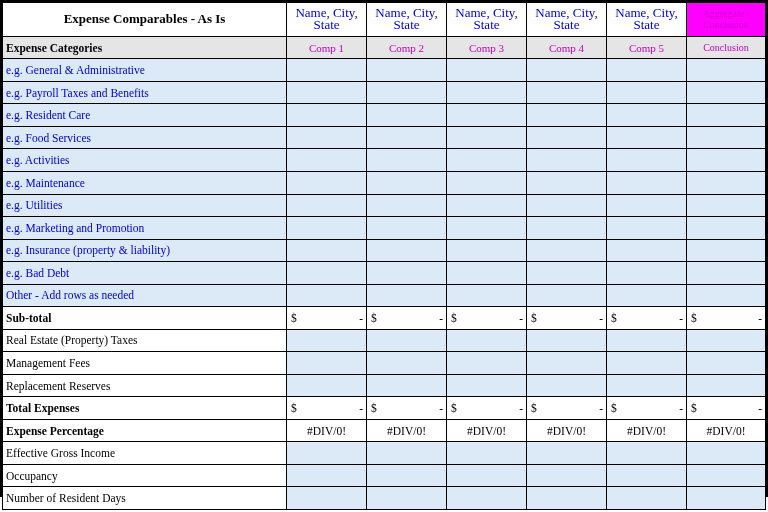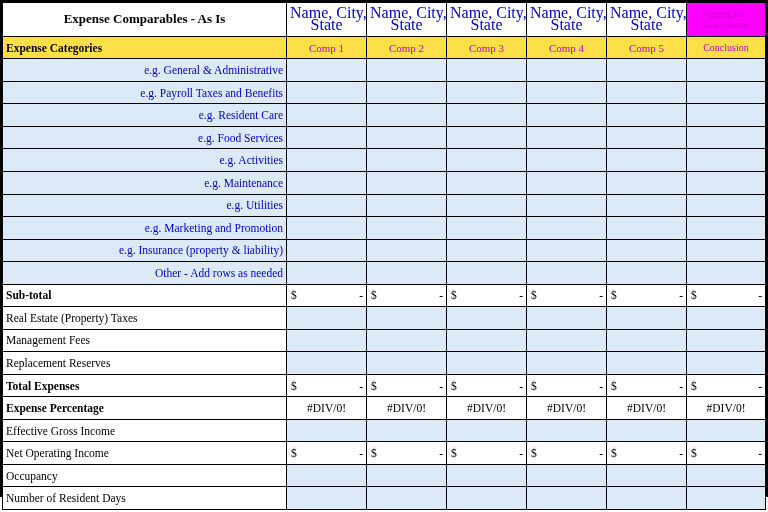--- a/index.html
+++ b/index.html
@@ -44,54 +44,54 @@
 
   .hdr-title {
     text-align: center;
     font-weight: bold;
     font-size: 13px;
     background: #ffffff;
   }
   .hdr-comp {
     text-align: center;
     color: #0000d0;
-    font-size: 16px;
+    font-size: 13px;
     line-height: 12px;
     background: #ffffff;
     white-space: normal;
   }
   .hdr-agg {
     text-align: center;
     color: #d000d0;
     font-size: 10px;
     line-height: 11px;
     background: #ff00ff;
     white-space: normal;
   }
   .magenta-row td {
-    background: #fde047;
+    background: #e5e5e5;
   }
   .magenta-row td.lbl {
     color: #000000;
     font-weight: bold;
     text-align: left;
   }
   .magenta-row td.comp {
     color: #c800c8;
     text-align: center;
     font-size: 11px;
   }
   .magenta-row td.agg {
     color: #c800c8;
     text-align: center;
     font-size: 10px;
   }
   .eg {
     color: #0000d0;
-    text-align: right;
+    text-align: left;
   }
   .blue-fill {
     background: #dce9f7;
   }
   .white-fill {
     background: #ffffff;
   }
   .pink-fill {
     background: #f2dcdc;
   }
@@ -234,20 +234,29 @@
         <tr>
           <td class="eg blue-fill">e.g. Insurance (property &amp; liability)</td>
           <td class="blue-fill"></td>
           <td class="blue-fill"></td>
           <td class="blue-fill"></td>
           <td class="blue-fill"></td>
           <td class="blue-fill"></td>
           <td class="blue-fill"></td>
         </tr>
         <tr>
+          <td class="eg blue-fill">e.g. Bad Debt</td>
+          <td class="blue-fill"></td>
+          <td class="blue-fill"></td>
+          <td class="blue-fill"></td>
+          <td class="blue-fill"></td>
+          <td class="blue-fill"></td>
+          <td class="blue-fill"></td>
+        </tr>
+        <tr>
           <td class="eg blue-fill">Other - Add rows as needed</td>
           <td class="blue-fill"></td>
           <td class="blue-fill"></td>
           <td class="blue-fill"></td>
           <td class="blue-fill"></td>
           <td class="blue-fill"></td>
           <td class="blue-fill"></td>
         </tr>
         <tr>
           <td class="bold-lbl white-fill">Sub-total</td>
@@ -304,29 +313,20 @@
           <td class="divzero">#DIV/0!</td>
         </tr>
         <tr>
           <td class="plain-lbl white-fill">Effective Gross Income</td>
           <td class="blue-fill"></td>
           <td class="blue-fill"></td>
           <td class="blue-fill"></td>
           <td class="blue-fill"></td>
           <td class="blue-fill"></td>
           <td class="blue-fill"></td>
-        </tr>
-        <tr>
-          <td class="plain-lbl white-fill">Net Operating Income</td>
-          <td class="money"><span class="dollar">$</span>-</td>
-          <td class="money"><span class="dollar">$</span>-</td>
-          <td class="money"><span class="dollar">$</span>-</td>
-          <td class="money"><span class="dollar">$</span>-</td>
-          <td class="money"><span class="dollar">$</span>-</td>
-          <td class="money"><span class="dollar">$</span>-</td>
         </tr>
         <tr>
           <td class="plain-lbl white-fill">Occupancy</td>
           <td class="blue-fill"></td>
           <td class="blue-fill"></td>
           <td class="blue-fill"></td>
           <td class="blue-fill"></td>
           <td class="blue-fill"></td>
           <td class="blue-fill"></td>
         </tr>

